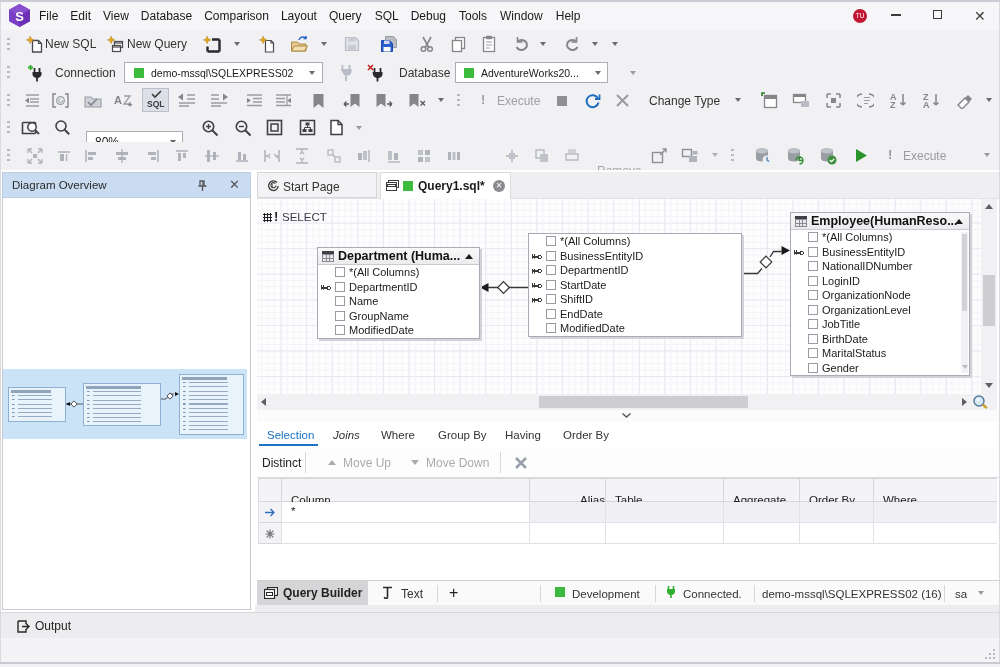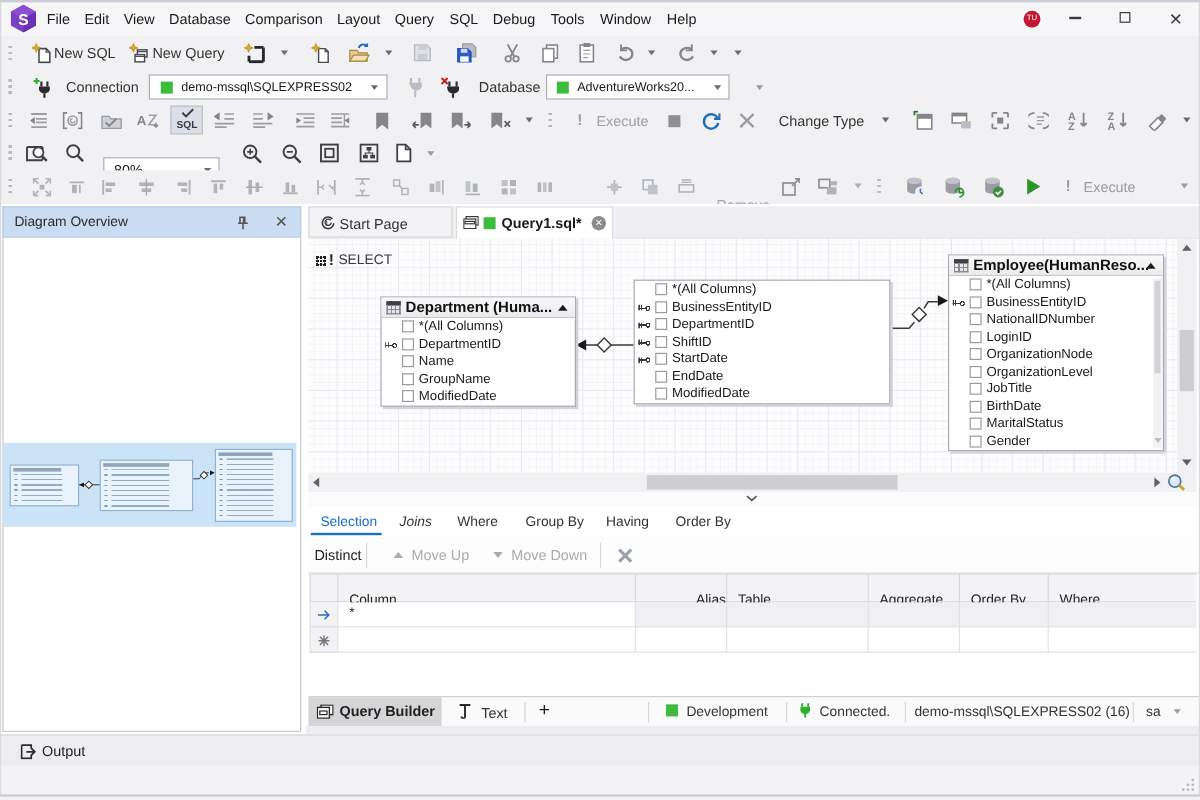--- a/index.html
+++ b/index.html
@@ -537,22 +537,22 @@
       <div class="tblrow"><span class="cb"></span>GroupName</div>
       <div class="tblrow"><span class="cb"></span>ModifiedDate</div>
     </div>
   </div>
 
   <div class="tbl" style="left:271px;top:34px;width:214px;">
     <div class="tblbody">
       <div class="tblrow"><span class="cb"></span>*(All Columns)</div>
       <div class="tblrow"><span class="key"></span><span class="cb"></span>BusinessEntityID</div>
       <div class="tblrow"><span class="key"></span><span class="cb"></span>DepartmentID</div>
+      <div class="tblrow"><span class="key"></span><span class="cb"></span>StartDate</div>
       <div class="tblrow"><span class="key"></span><span class="cb"></span>ShiftID</div>
-      <div class="tblrow"><span class="key"></span><span class="cb"></span>StartDate</div>
       <div class="tblrow"><span class="cb"></span>EndDate</div>
       <div class="tblrow"><span class="cb"></span>ModifiedDate</div>
     </div>
   </div>
 
   <div class="tbl" style="left:533px;top:13px;width:180px;">
     <div class="tblhead">
         <span class="tic"></span>
         <span class="ttl">Employee(HumanReso...</span>
         <span class="tup"></span>

